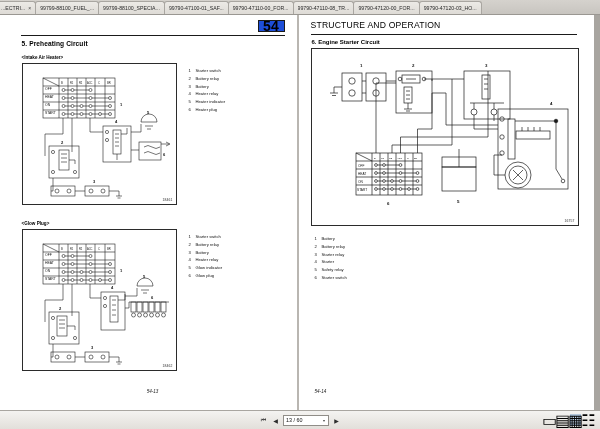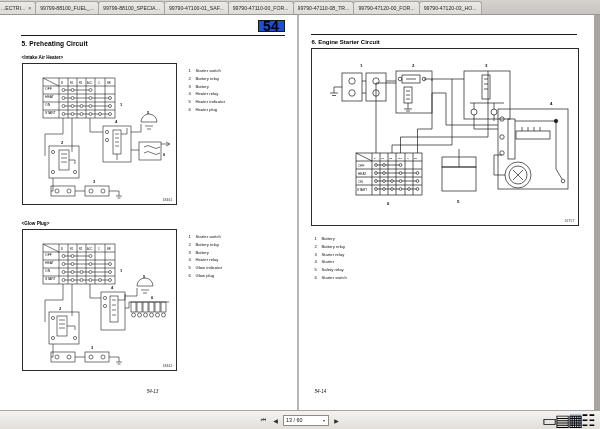--- a/index.html
+++ b/index.html
@@ -541,20 +541,21 @@
             <span class="legend-num">6</span>
             <span class="legend-txt">Glow plug</span>
             </div>
         </div>
 
         <div class="page-footer">54-13</div>
       </div>
 
       <div class="page right">
 
+        <div class="rp-title">STRUCTURE AND OPERATION</div>
         <div class="rp-rule"></div>
         <div class="rp-section">6.  Engine Starter Circuit</div>
 
         <div class="figframe" style="left:12px; top:33px; width:268px; height:178px;">
           <svg viewBox="0 0 268 178" width="268" height="178">
             <g stroke="#1b1b1b" stroke-width="0.7" fill="none">
 
               <rect x="30" y="24" width="20" height="28"></rect>
               <circle cx="40" cy="32" r="3.2"></circle>
                 <circle cx="40" cy="44" r="3.2"></circle>

